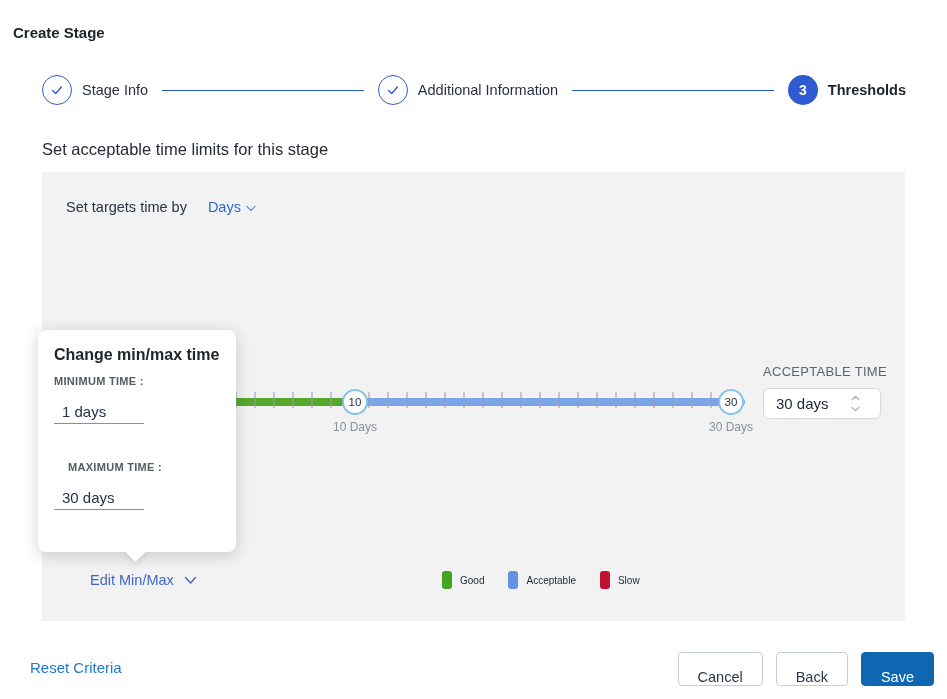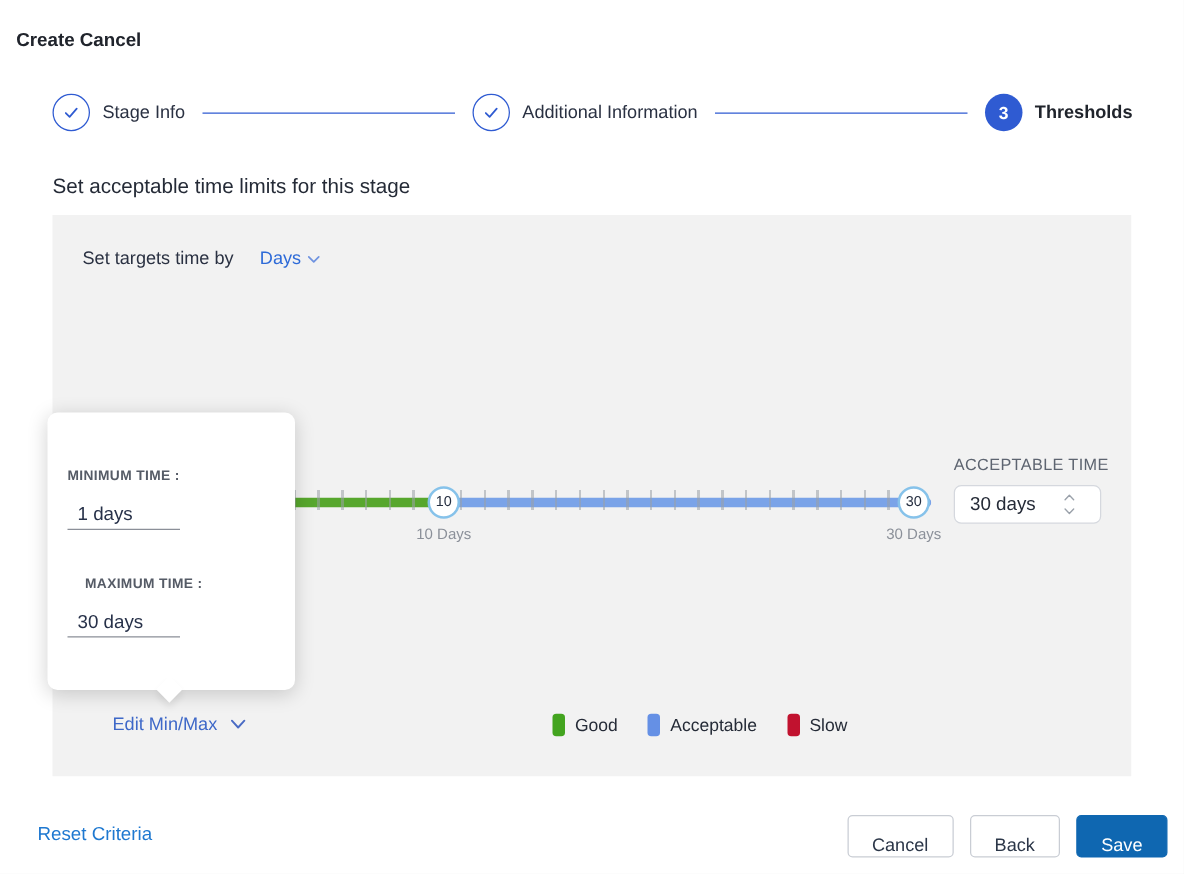--- a/index.html
+++ b/index.html
@@ -102,21 +102,21 @@
 
   
   .edit-minmax {
     position: absolute; left: 48px; top: 400px;
     font-size: 14.5px; color: #3e68c8; cursor: pointer;
     display: flex; align-items: center; gap: 10px;
   }
   .legend { position: absolute; left: 400px; top: 399px; display: flex; align-items: center; gap: 24px; }
   .legend-item { display: flex; align-items: center; gap: 8px; }
   .legend-swatch { width: 10px; height: 18px; border-radius: 3px; }
-  .legend-label { font-size: 14px; color: #252b37; }
+  .legend-label { font-size: 10px; color: #252b37; }
 
   
   .popover {
     position: absolute; left: 38px; top: 330px;
     width: 198px; height: 222px;
     background: #ffffff; border-radius: 8px;
     box-shadow: 0 3px 16px rgba(0,0,0,0.18);
     z-index: 5;
   }
   .popover-arrow {
@@ -157,21 +157,21 @@
   .btn {
     height: 32px; border-radius: 4px; font-family: "Liberation Sans", sans-serif;
     font-size: 14.5px; cursor: pointer; padding: 16px 19px;
   }
   .btn.ghost { background: #ffffff; border: 1px solid #c9cdd4; color: #2b3648; }
   .btn.primary { background: #0f67b1; border: 1px solid #0f67b1; color: #ffffff; }
 </style>
 </head>
 <body>
 
-<div class="page-title">Create Cancel</div>
+<div class="page-title">Create Stage</div>
 
 <div class="stepper">
   <div class="step">
     <span class="step-circle done">
       <svg width="14" height="14" viewBox="0 0 16 16">
           <path d="M3 8.5 L6.5 12 L13 4.5" fill="none" stroke="#2f5bd2" stroke-width="1.6" stroke-linecap="round" stroke-linejoin="round"></path>
         </svg>
     </span>
     <span class="step-label">Stage Info</span>
   </div>
@@ -258,20 +258,21 @@
     </div>
     <div class="legend-item">
       <span class="legend-swatch" style="background: rgb(193, 18, 47);"></span>
       <span class="legend-label">Slow</span>
     </div>
   </div>
 </div>
 
 <div class="popover">
   <div class="popover-arrow"></div>
+  <div class="popover-title">Change min/max time</div>
   <div class="field-label min">MINIMUM TIME :</div>
   <input class="field-input min" value="1 days" style="">
   <div class="field-label max">MAXIMUM TIME :</div>
   <input class="field-input max" value="30 days" style="">
 </div>
 
 <div class="reset-link">Reset Criteria</div>
 <div class="footer-buttons">
   <button class="btn ghost">Cancel</button>
   <button class="btn ghost">Back</button>

